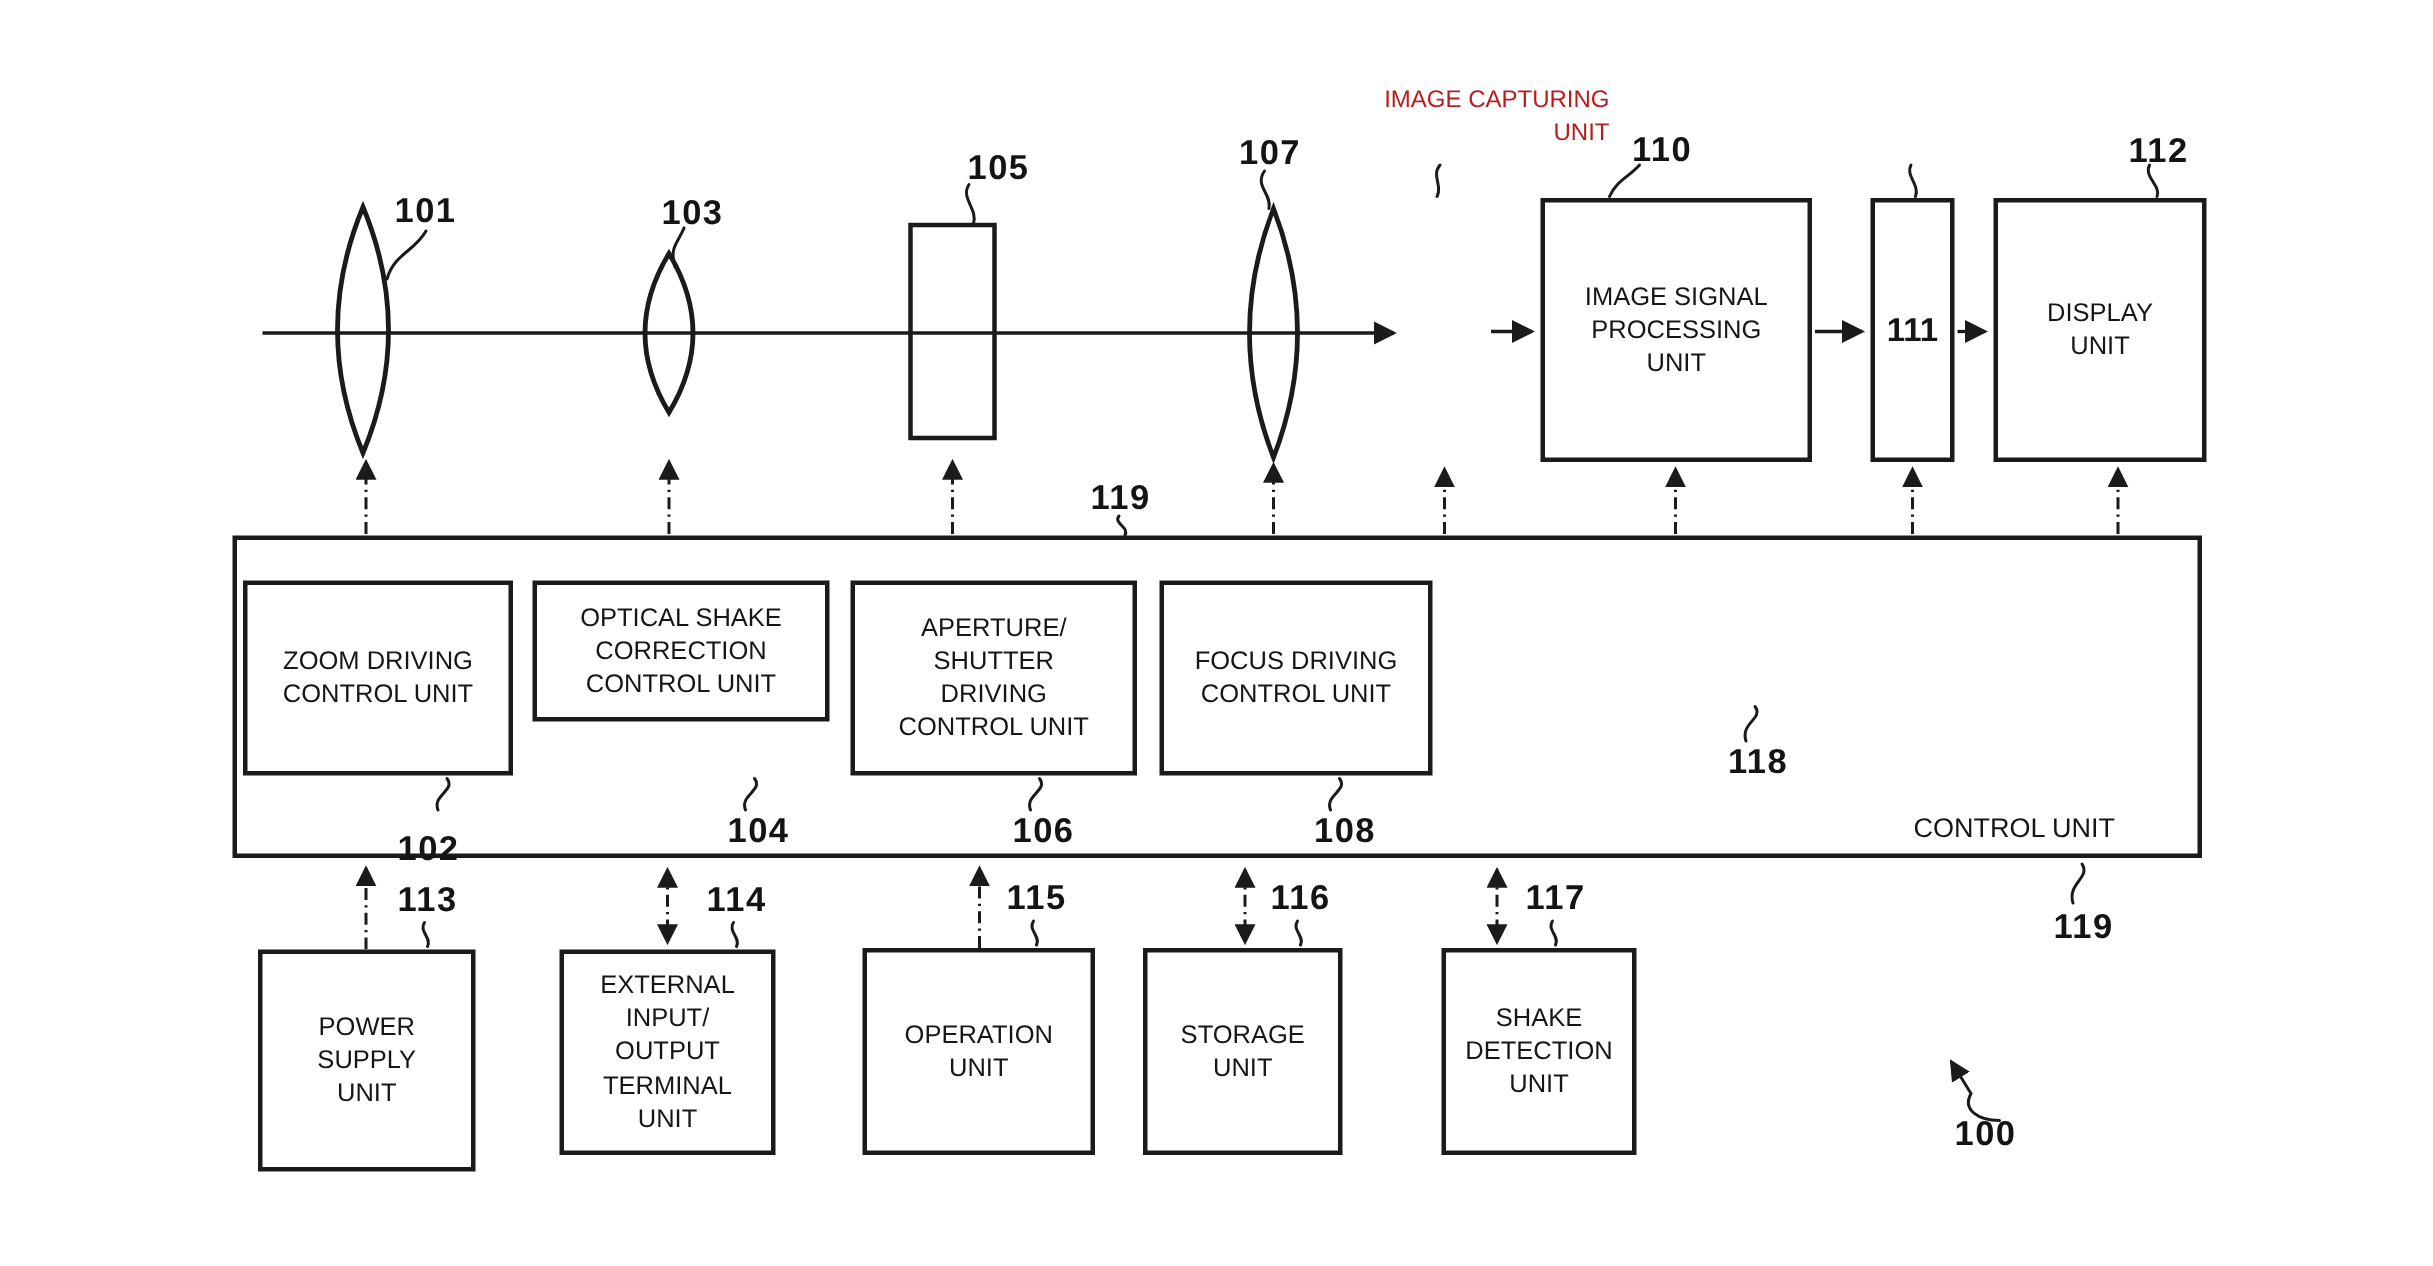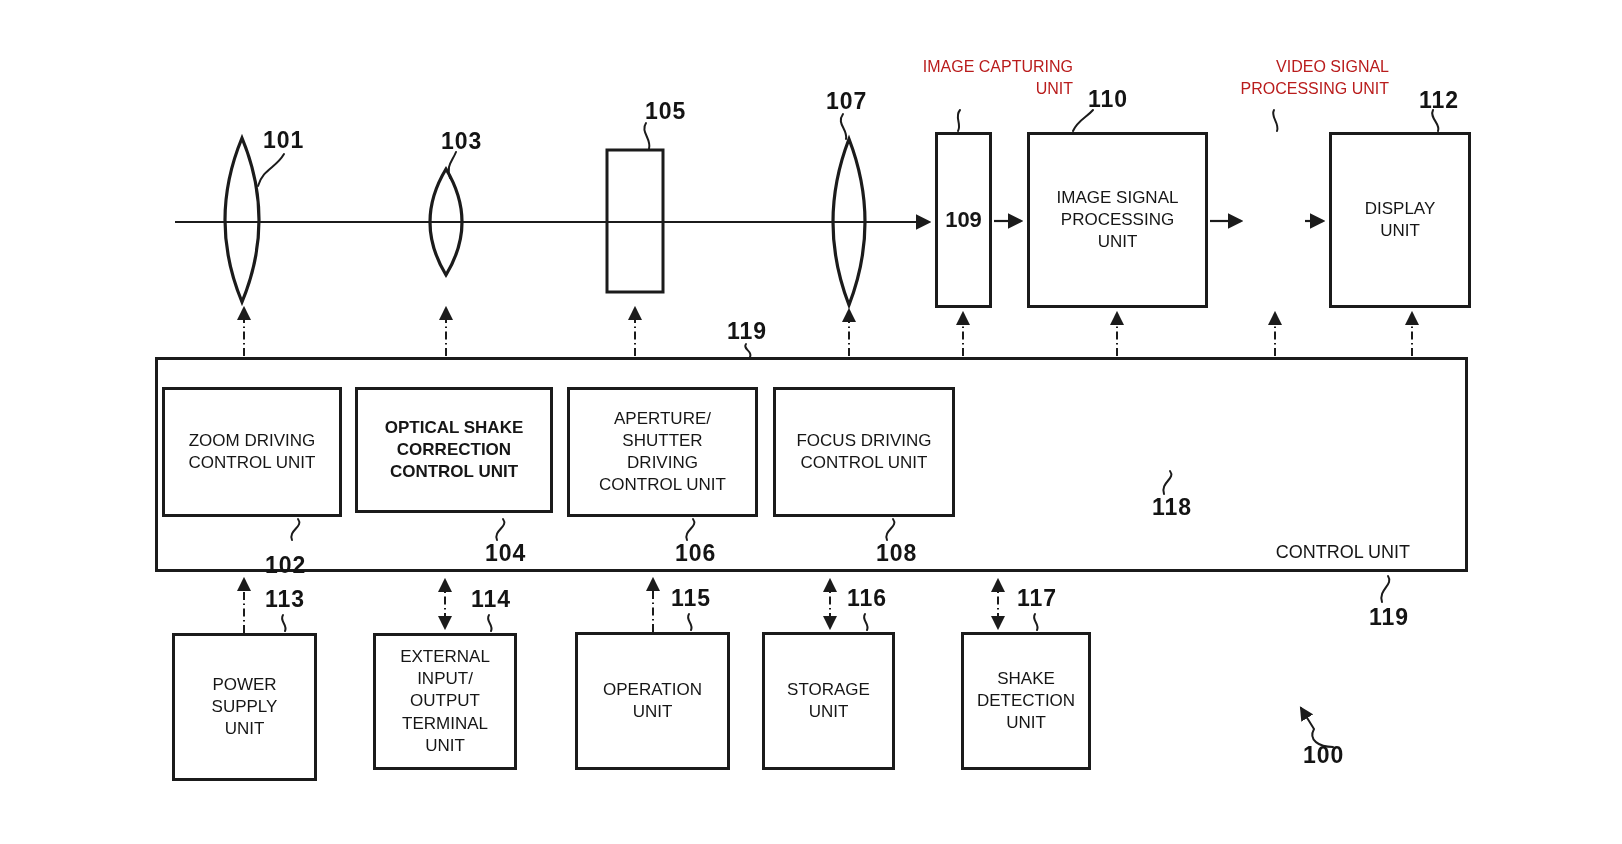--- a/index.html
+++ b/index.html
@@ -90,37 +90,37 @@
       <path d="M283,615 C279,621 288,625 285,631"></path>
       <path d="M489,615 C485,621 494,625 491,631"></path>
       <path d="M689,614 C685,620 694,624 691,630"></path>
       <path d="M865,614 C861,620 870,624 867,630"></path>
       <path d="M1035,614 C1031,620 1040,624 1037,630"></path>
 
       <path d="M1333,747 C1319,747 1308,740 1314,729 L1301,708" marker-end="url(#ah)"></path>
     </g>
   </svg>
 
-  <div class="box" style="left:935px;top:132px;width:57px;height:176px;font-weight:bold;font-size:22px;">109</div>
 
   <div class="box" style="left:1027px;top:132px;width:181px;height:176px;">IMAGE SIGNAL
 PROCESSING
 UNIT</div>
 
+  <div class="box" style="left:1247px;top:132px;width:56px;height:176px;font-weight:bold;font-size:22px;">111</div>
 
   <div class="box" style="left:1329px;top:132px;width:142px;height:176px;">DISPLAY
 UNIT</div>
 
   <div class="frame" style="left:155px;top:357px;width:1313px;height:215px;">
     <span class="corner-label">CONTROL UNIT</span>
   </div>
 
   <div class="box" style="left:162px;top:387px;width:180px;height:130px;">ZOOM DRIVING
 CONTROL UNIT</div>
-  <div class="box" style="left:355px;top:387px;width:198px;height:126px;font-weight:bold;">OPTICAL SHAKE
+  <div class="box" style="left:355px;top:387px;width:198px;height:94px;">OPTICAL SHAKE
 CORRECTION
 CONTROL UNIT</div>
   <div class="box" style="left:567px;top:387px;width:191px;height:130px;">APERTURE/
 SHUTTER
 DRIVING
 CONTROL UNIT</div>
   <div class="box" style="left:773px;top:387px;width:182px;height:130px;">FOCUS DRIVING
 CONTROL UNIT</div>
 
   <div class="box" style="left:172px;top:633px;width:145px;height:148px;">POWER
@@ -134,22 +134,20 @@
   <div class="box" style="left:575px;top:632px;width:155px;height:138px;">OPERATION
 UNIT</div>
   <div class="box" style="left:762px;top:632px;width:133px;height:138px;">STORAGE
 UNIT</div>
   <div class="box" style="left:930px;top:632px;width:130px;height:138px;margin-left:31px;">SHAKE
 DETECTION
 UNIT</div>
 
   <div class="cap" style="left:853px;top:56px;width:220px;">IMAGE CAPTURING
 UNIT</div>
-  <div class="cap" style="left:1139px;top:56px;width:250px;">VIDEO SIGNAL
-PROCESSING UNIT</div>
 
   <div class="num" style="left:263px;top:127px;">101</div>
   <div class="num" style="left:441px;top:128px;">103</div>
   <div class="num" style="left:615px;top:98px;margin-left:30px;">105</div>
   <div class="num" style="left:826px;top:88px;">107</div>
   <div class="num" style="left:1088px;top:86px;">110</div>
   <div class="num" style="left:1419px;top:87px;">112</div>
   <div class="num" style="left:727px;top:318px;">119</div>
   <div class="num" style="left:265px;top:552px;">102</div>
   <div class="num" style="left:485px;top:540px;">104</div>

